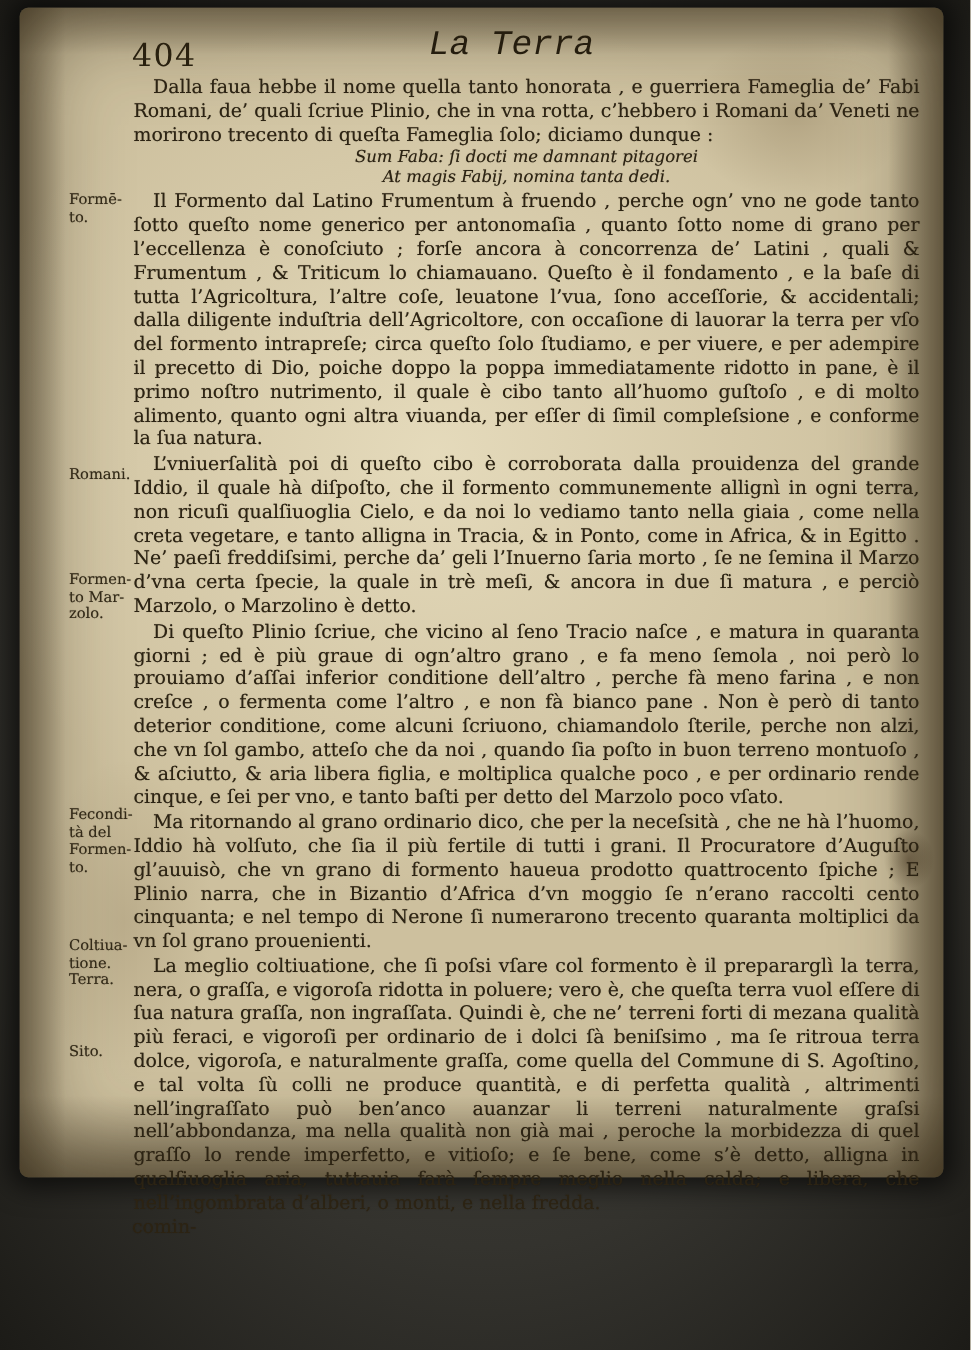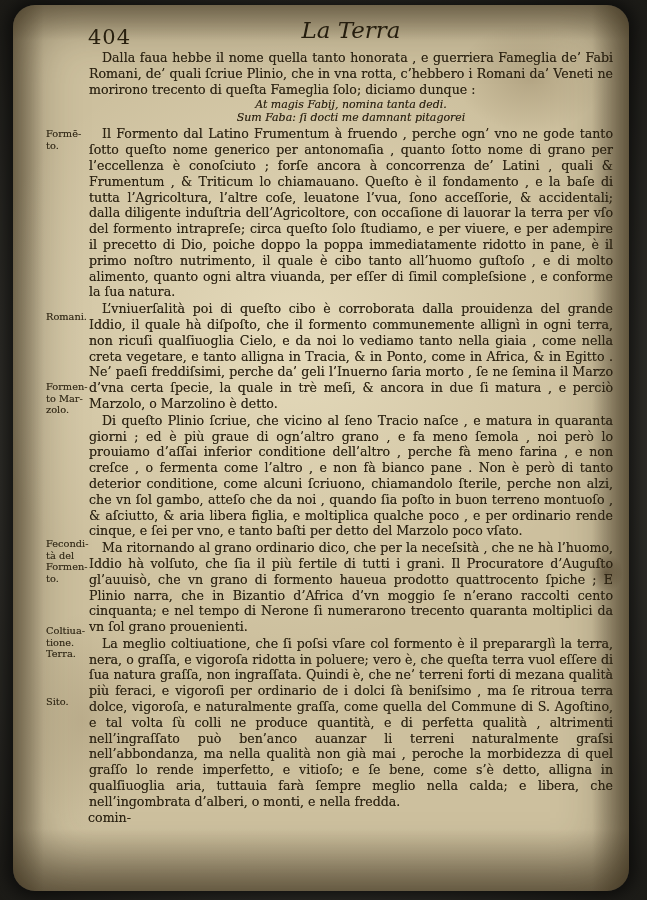--- a/index.html
+++ b/index.html
@@ -14,22 +14,22 @@
     position: relative;
     width: 647px;
     height: 900px;
     background: radial-gradient(ellipse at 50% 50%, #4a4840 0%, #34332e 60%, #1c1b17 100%);
   }
   .paper {
     position: absolute;
     left: 13px;
     top: 5px;
     width: 616px;
-    height: 886px;
-    border-radius: 22px;
+    height: 780px;
+    border-radius: 6px;
     background-color: #cdc09e;
     background-image:
       radial-gradient(ellipse 440px 420px at 45% 38%, rgba(252,244,216,0.50), rgba(252,244,216,0) 72%),
       linear-gradient(to right, rgba(58,46,26,0.45), rgba(58,46,26,0) 5%),
       linear-gradient(to left, rgba(58,46,26,0.55), rgba(58,46,26,0) 6%),
       linear-gradient(to bottom, rgba(58,46,26,0.40), rgba(58,46,26,0) 4%),
       linear-gradient(to top, rgba(58,46,26,0.50), rgba(58,46,26,0) 7%);
     box-shadow: inset 0 0 55px 12px rgba(46,36,18,0.50), 0 0 18px 6px rgba(0,0,0,0.65);
   }
   .stain { position: absolute; pointer-events: none; }
@@ -48,27 +48,28 @@
   .pagenum {
     position: absolute;
     left: 75px;
     top: 20px;
     font-size: 21px;
     letter-spacing: 1px;
     color: #29200f;
   }
   .running {
     position: absolute;
-    left: 75px;
+    left: 65px;
     top: 12px;
     width: 526px;
     text-align: center;
     font-style: italic;
     font-size: 23px;
     color: #251d0e;
+    font-family: Liberation Mono, monospace;
   }
   .textcol {
     position: absolute;
     left: 75px;
     top: 44px;
     width: 526px;
     font-size: 12.6px;
     line-height: 15.8px;
     text-align: justify;
     color: #2c2313;
@@ -106,22 +107,22 @@
     <div class="stain s1"></div>
     <div class="stain s2"></div>
     <div class="stain s3"></div>
 
     <div class="pagenum">404</div>
     <div class="running">La Terra</div>
 
     <div class="textcol">
       <p class="para">Dalla faua hebbe il nome quella tanto honorata , e guerriera Fameglia de’ Fabi Romani, de’ quali ſcriue Plinio, che in vna rotta, c’hebbero i Romani da’ Veneti ne morirono trecento di queſta Fameglia ſolo; diciamo dunque :</p>
       <div class="verse">
+        <div>Sum Faba: ſi docti me damnant pitagorei</div>
         <div>At magis Fabij, nomina tanta dedi.</div>
-        <div>Sum Faba: ſi docti me damnant pitagorei</div>
       </div>
       <p class="para">Il Formento dal Latino Frumentum à fruendo , perche ogn’ vno ne gode tanto ſotto queſto nome generico per antonomaſia , quanto ſotto nome di grano per l’eccellenza è conoſciuto ; forſe ancora à concorrenza de’ Latini , quali &amp; Frumentum , &amp; Triticum lo chiamauano. Queſto è il fondamento , e la baſe di tutta l’Agricoltura, l’altre coſe, leuatone l’vua, ſono acceſſorie, &amp; accidentali; dalla diligente induſtria dell’Agricoltore, con occaſione di lauorar la terra per vſo del formento intrapreſe; circa queſto ſolo ſtudiamo, e per viuere, e per adempire il precetto di Dio, poiche doppo la poppa immediatamente ridotto in pane, è il primo noſtro nutrimento, il quale è cibo tanto all’huomo guſtoſo , e di molto alimento, quanto ogni altra viuanda, per eſſer di ſimil compleſsione , e conforme la ſua natura.</p>
       <p class="para">L’vniuerſalità poi di queſto cibo è corroborata dalla prouidenza del grande Iddio, il quale hà diſpoſto, che il formento communemente allignì in ogni terra, non ricuſi qualſiuoglia Cielo, e da noi lo vediamo tanto nella giaia , come nella creta vegetare, e tanto alligna in Tracia, &amp; in Ponto, come in Africa, &amp; in Egitto . Ne’ paeſi freddiſsimi, perche da’ geli l’Inuerno ſaria morto , ſe ne ſemina il Marzo d’vna certa ſpecie, la quale in trè meſi, &amp; ancora in due ſi matura , e perciò Marzolo, o Marzolino è detto.</p>
       <p class="para">Di queſto Plinio ſcriue, che vicino al ſeno Tracio naſce , e matura in quaranta giorni ; ed è più graue di ogn’altro grano , e fa meno ſemola , noi però lo prouiamo d’aſſai inferior conditione dell’altro , perche fà meno farina , e non creſce , o fermenta come l’altro , e non fà bianco pane . Non è però di tanto deterior conditione, come alcuni ſcriuono, chiamandolo ſterile, perche non alzi, che vn ſol gambo, atteſo che da noi , quando ſia poſto in buon terreno montuoſo , &amp; aſciutto, &amp; aria libera figlia, e moltiplica qualche poco , e per ordinario rende cinque, e ſei per vno, e tanto baſti per detto del Marzolo poco vſato.</p>
       <p class="para">Ma ritornando al grano ordinario dico, che per la neceſsità , che ne hà l’huomo, Iddio hà volſuto, che ſia il più fertile di tutti i grani. Il Procuratore d’Auguſto gl’auuisò, che vn grano di formento haueua prodotto quattrocento ſpiche ; E Plinio narra, che in Bizantio d’Africa d’vn moggio ſe n’erano raccolti cento cinquanta; e nel tempo di Nerone ſi numerarono trecento quaranta moltiplici da vn ſol grano prouenienti.</p>
       <p class="para">La meglio coltiuatione, che ſi poſsi vſare col formento è il prepararglì la terra, nera, o graſſa, e vigoroſa ridotta in poluere; vero è, che queſta terra vuol eſſere di ſua natura graſſa, non ingraſſata. Quindi è, che ne’ terreni forti di mezana qualità più feraci, e vigoroſi per ordinario de i dolci ſà beniſsimo , ma ſe ritroua terra dolce, vigoroſa, e naturalmente graſſa, come quella del Commune di S. Agoſtino, e tal volta ſù colli ne produce quantità, e di perfetta qualità , altrimenti nell’ingraſſato può ben’anco auanzar li terreni naturalmente graſsi nell’abbondanza, ma nella qualità non già mai , peroche la morbidezza di quel graſſo lo rende imperfetto, e vitioſo; e ſe bene, come s’è detto, alligna in qualſiuoglia aria, tuttauia farà ſempre meglio nella calda; e libera, che nell’ingombrata d’alberi, o monti, e nella fredda.</p>
       <div class="catchword">comin-</div>
     </div>
 
     <div class="mnote" style="top:123px">Formē-

